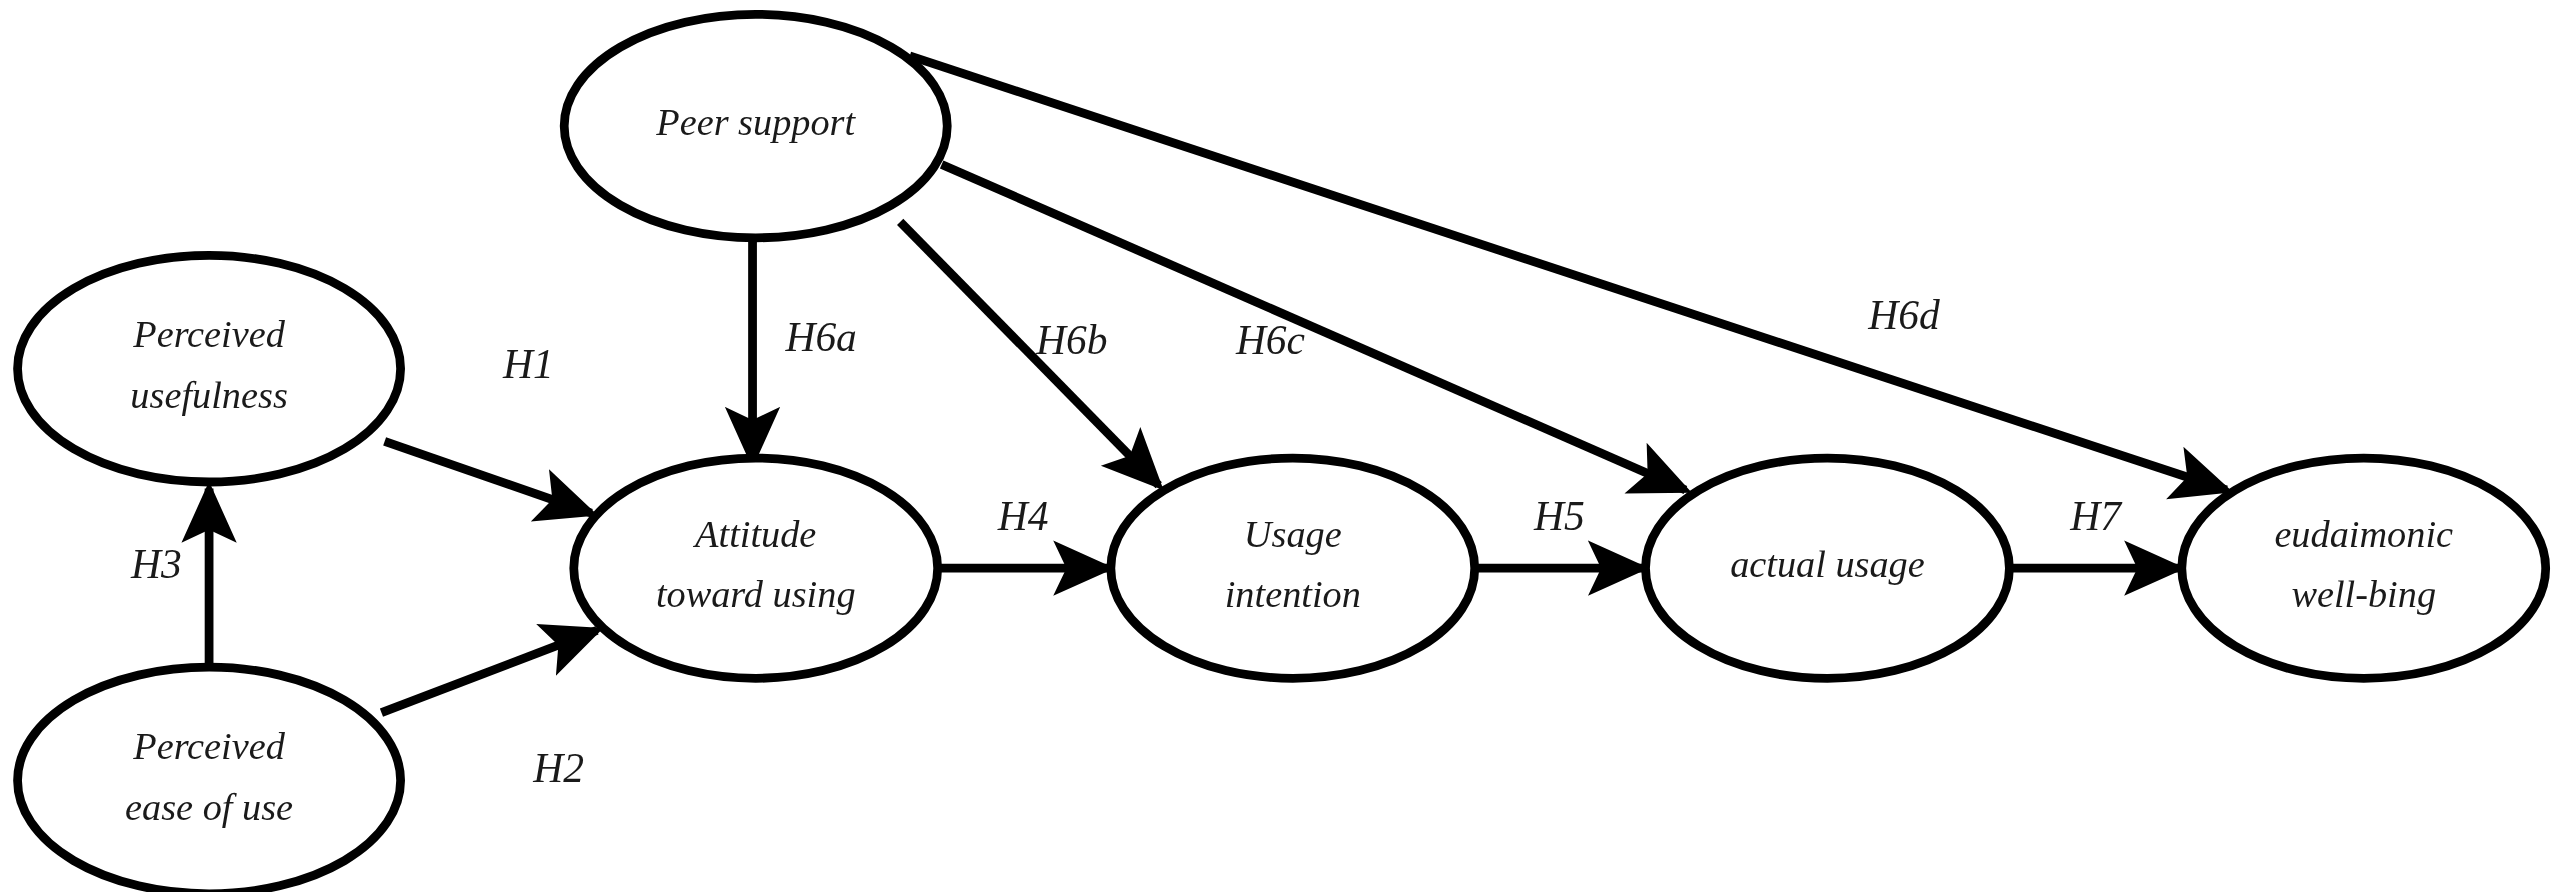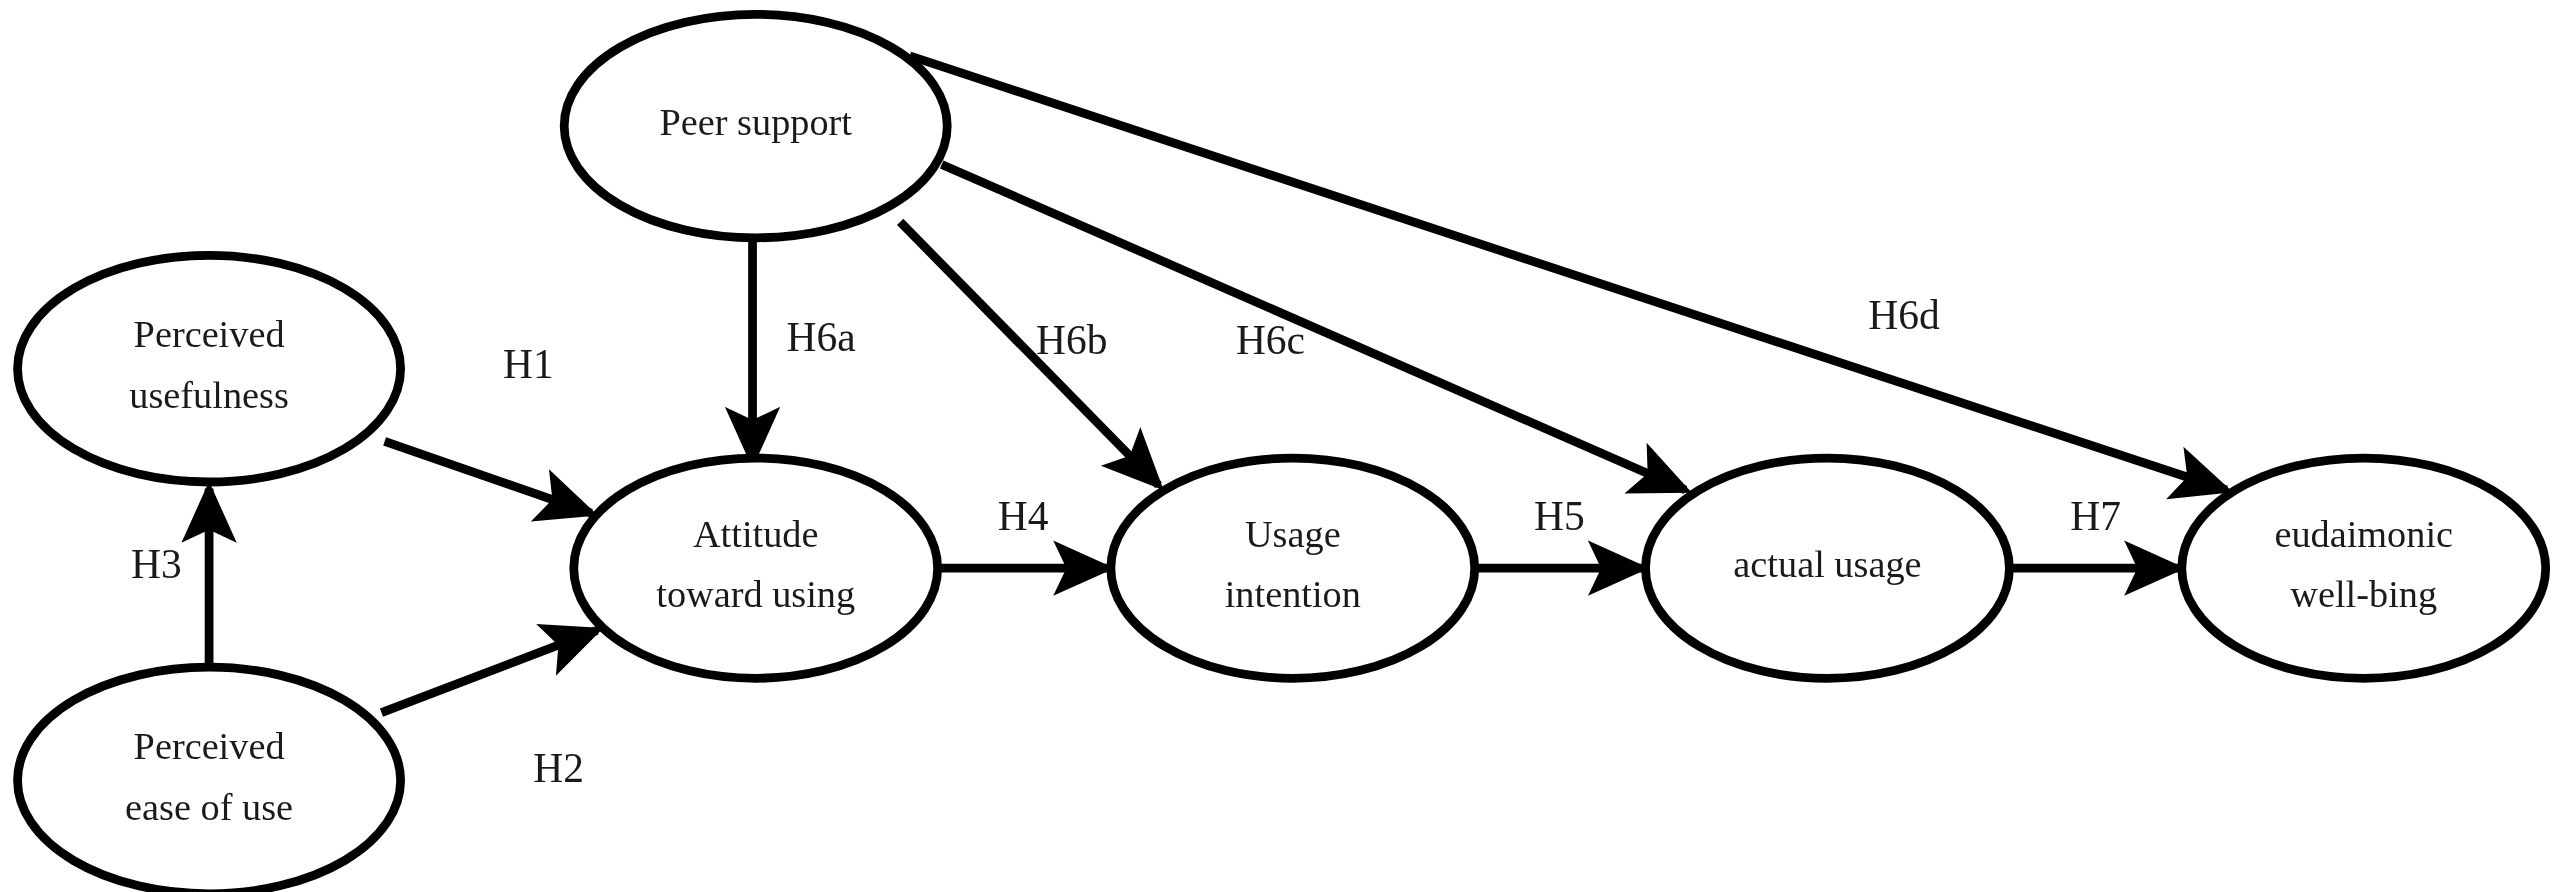--- a/index.html
+++ b/index.html
@@ -9,20 +9,21 @@
   }
   body {
     font-family: "Liberation Serif", "DejaVu Serif", serif;
   }
   #diagram-root {
     position: relative;
     width: 2576px;
     height: 893px;
     background: #ffffff;
     overflow: hidden;
+    font-style: italic;
   }
   #diagram-svg {
     display: block;
     width: 2576px;
     height: 893px;
   }
   .node-ellipse {
     fill: #ffffff;
     stroke: #000000;
     stroke-width: 11;

